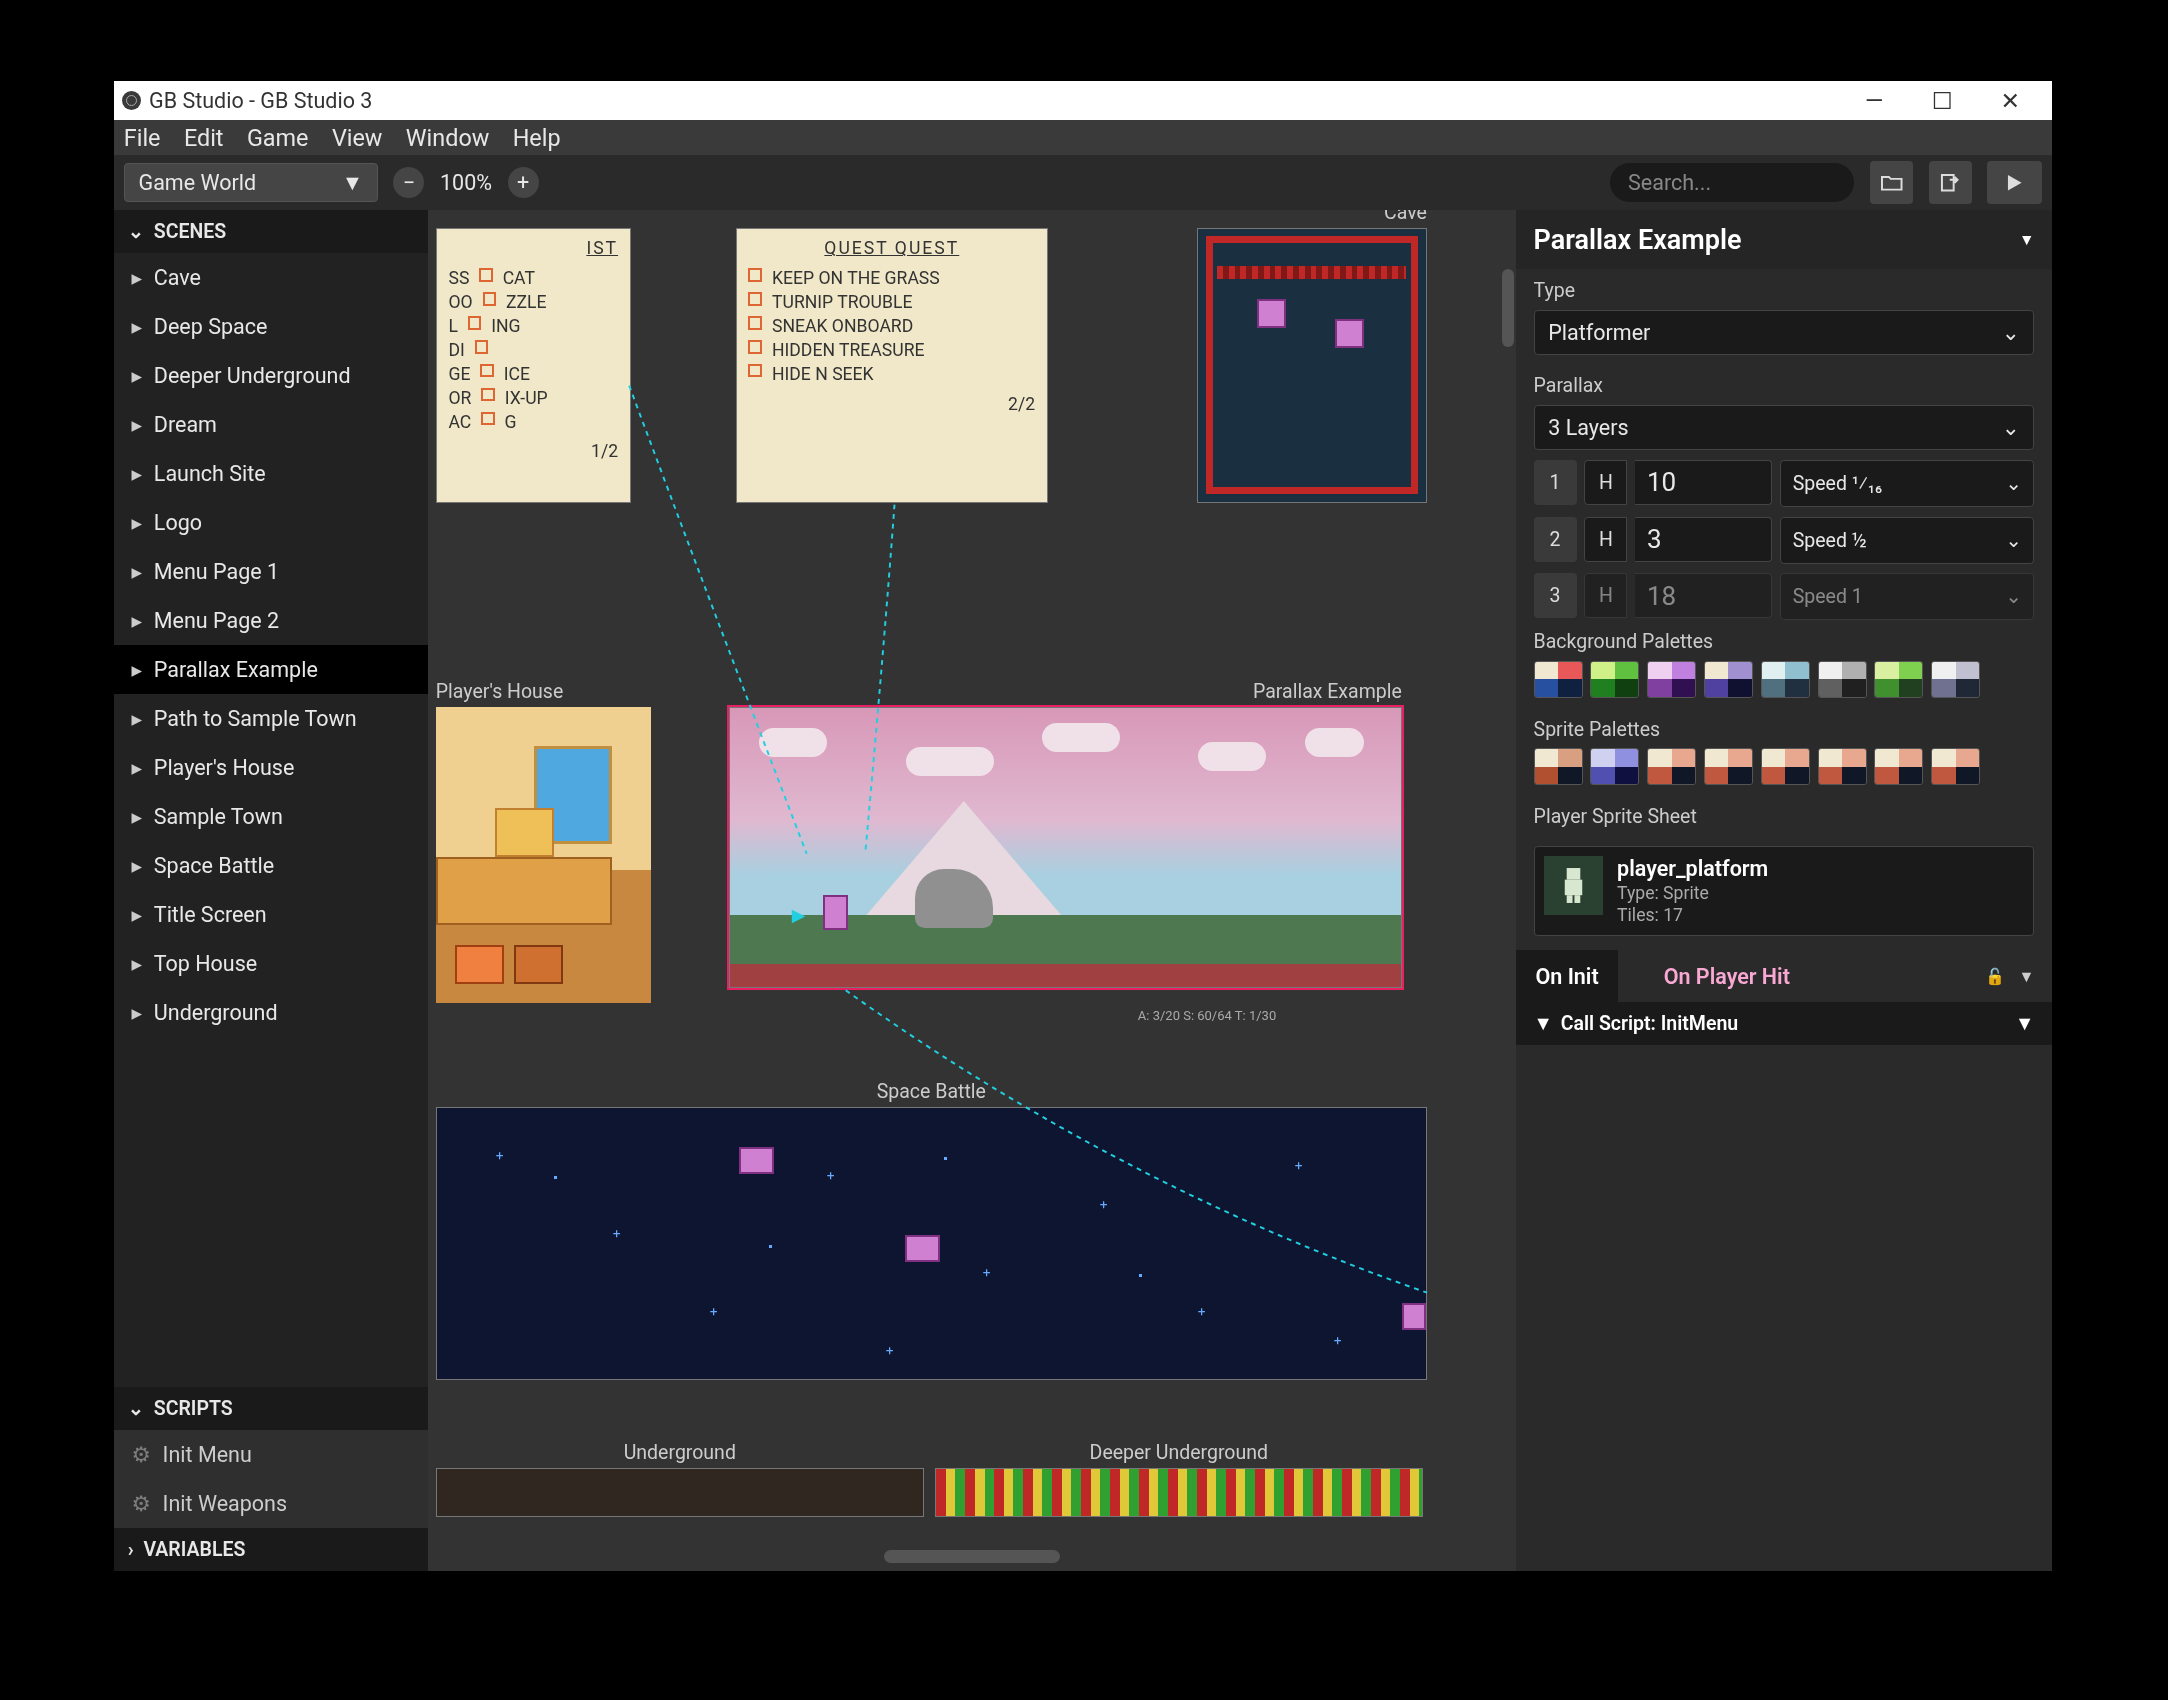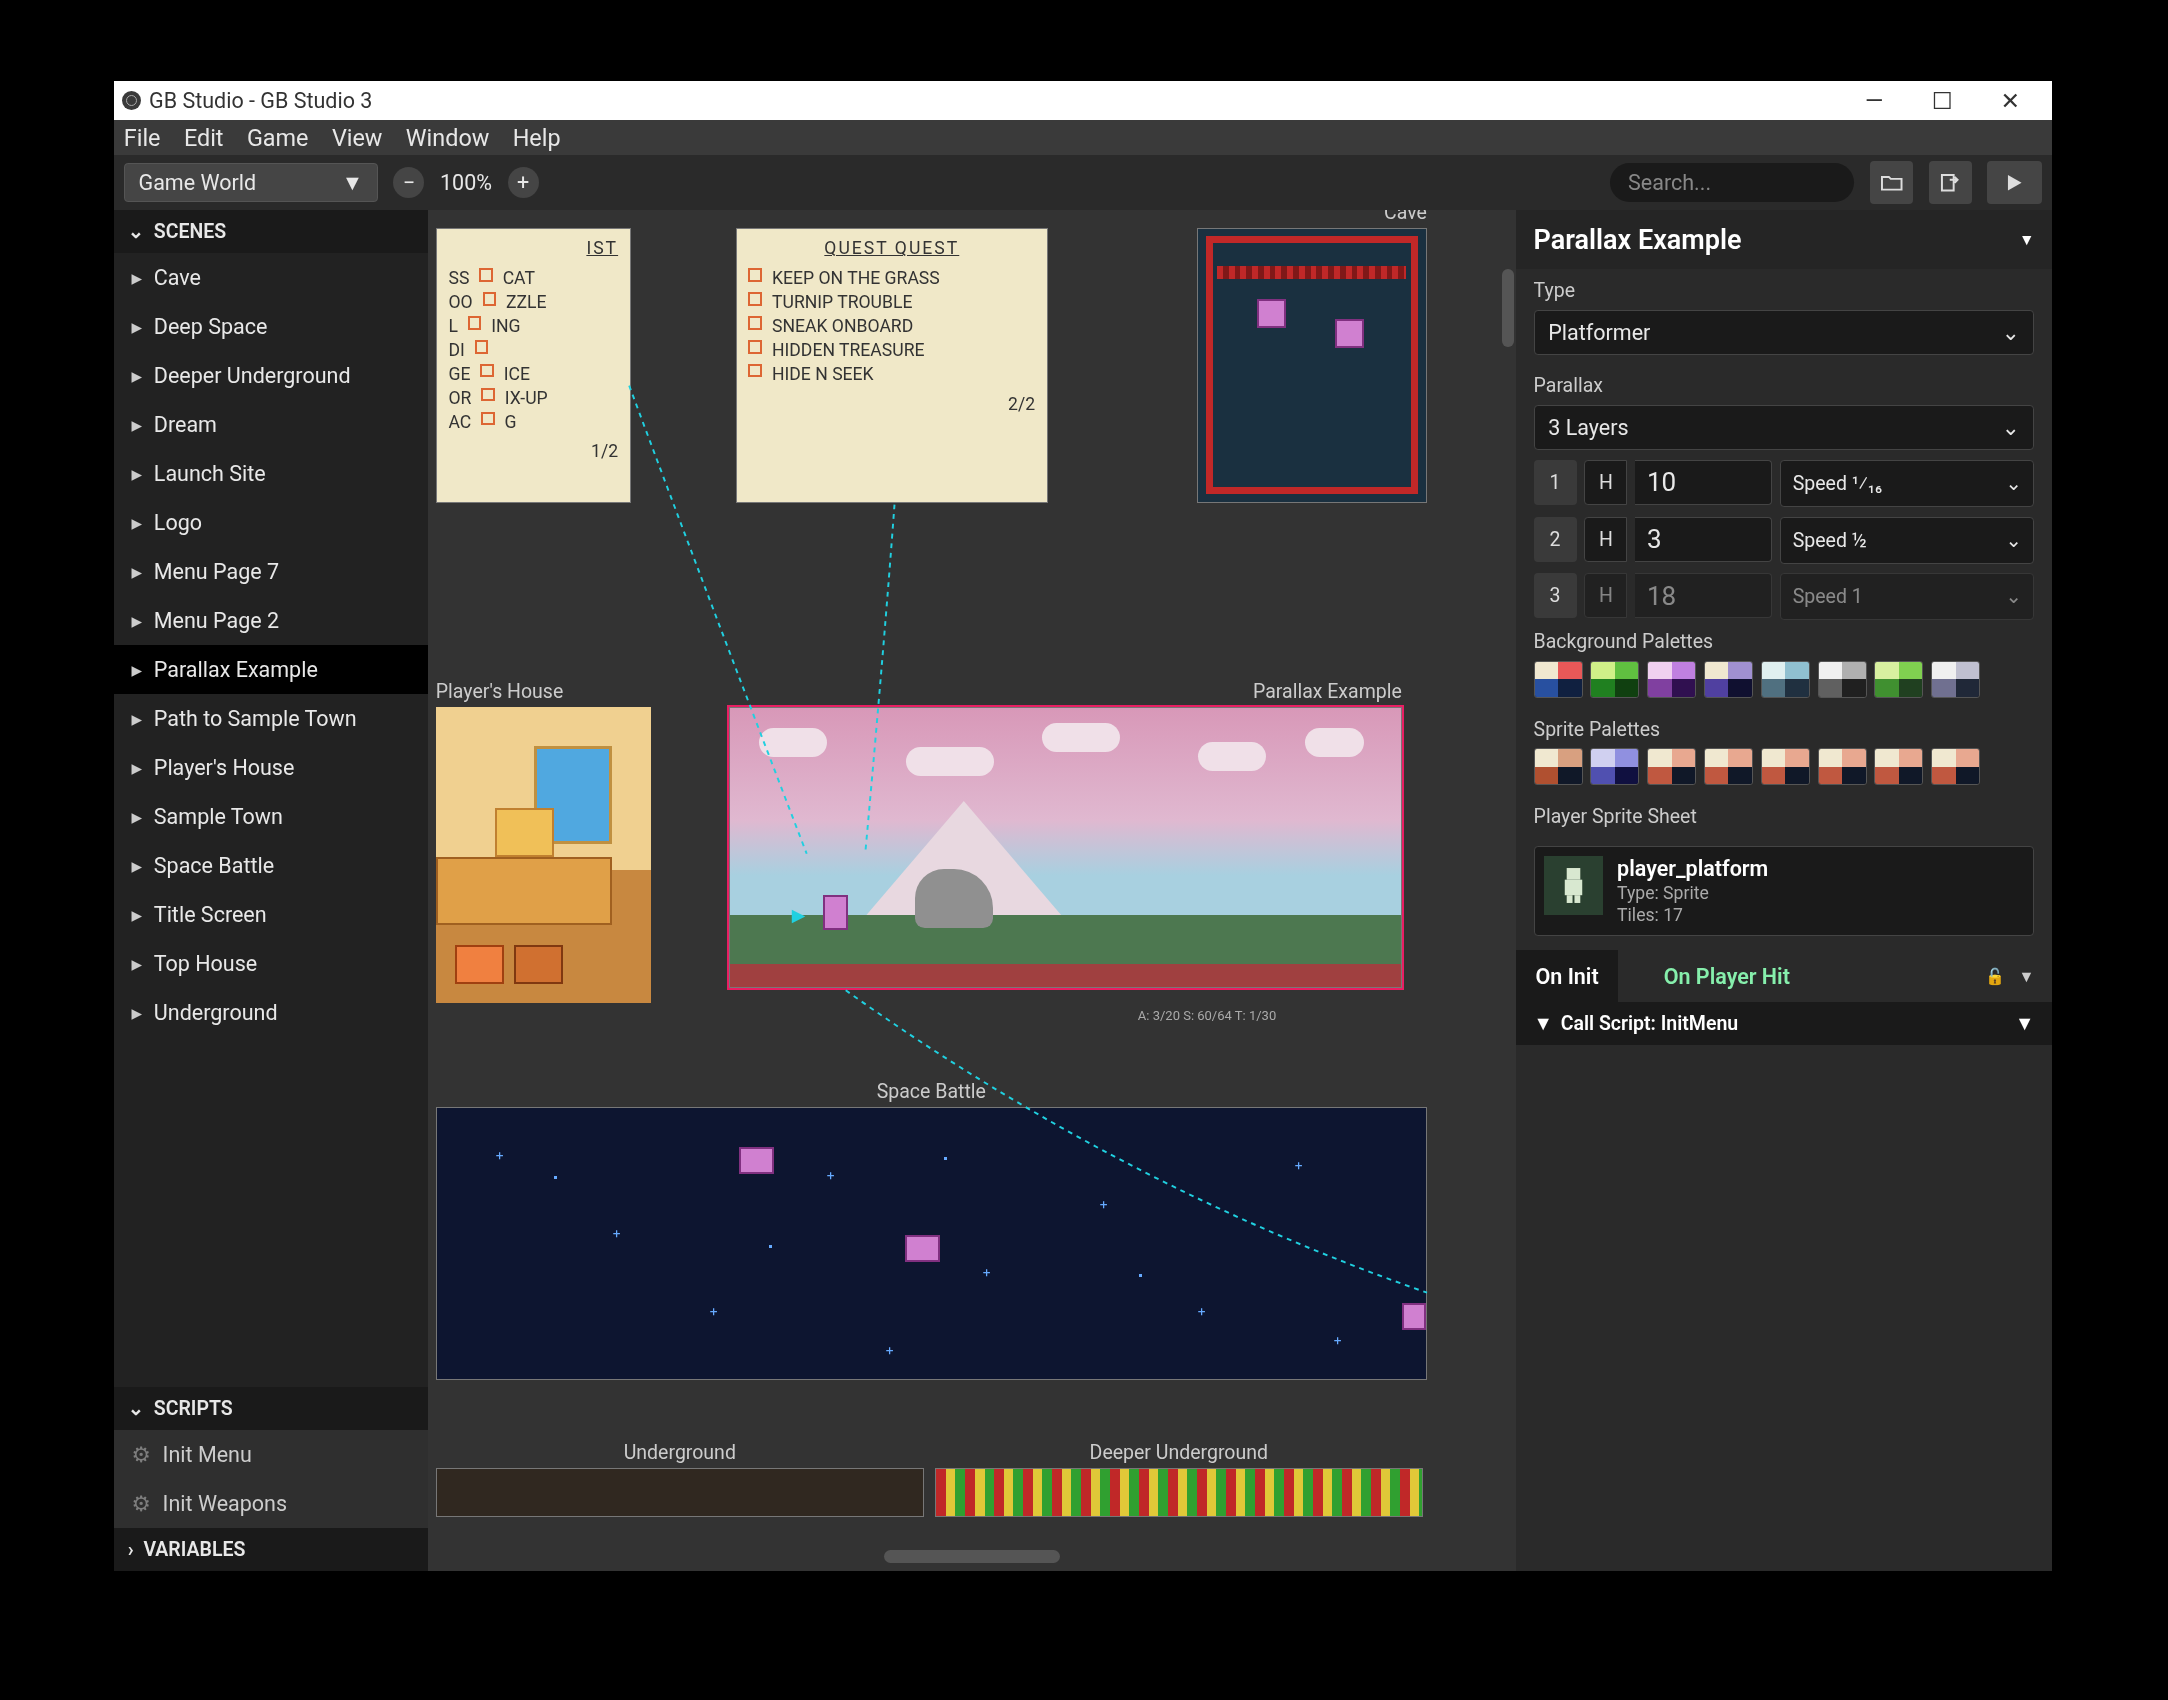--- a/index.html
+++ b/index.html
@@ -84,21 +84,21 @@
 
 .palettes{padding:9.8px 17.6px;}
 .pal-row{display:flex;gap:7.8px;flex-wrap:wrap;}
 .pal{width:49px;height:37px;border:1px solid #555;border-radius:2.9px;display:grid;grid-template-columns:1fr 1fr;grid-template-rows:1fr 1fr;cursor:pointer;overflow:hidden;}
 .pal div{}
 
 .sprite-card{background:#1a1a1a;border:1px solid #444;border-radius:3.9px;padding:9.8px;display:flex;gap:13.7px;margin:0 17.6px;}
 .sprite-thumb{width:59px;height:59px;background:#2a4030;display:flex;align-items:center;justify-content:center;font-size:33px;}
 
 .tabs{display:flex;background:#2a2a2a;margin-top:13.7px;gap:26px;}
-.tab{padding:13.7px 19.5px;color:#86efac;font-size:21.5px;cursor:pointer;font-weight:600;}
+.tab{padding:13.7px 19.5px;color:#f9a8d4;font-size:21.5px;cursor:pointer;font-weight:600;}
 .tab.active{background:#1a1a1a;color:#fff;}
 .tab-icons{margin-left:auto;display:flex;align-items:center;gap:13.7px;padding-right:17.6px;color:#ccc;}
 .script-bar{background:#1a1a1a;height:43px;display:flex;align-items:center;padding:0 17.6px;color:#fff;font-size:19.5px;font-weight:600;}
 
 .stats{position:absolute;color:#aaa;font-size:13px;}
 .hscroll{position:absolute;bottom:7.8px;left:50%;transform:translateX(-50%);width:176px;height:13.7px;background:#555;border-radius:6.8px;}
 .vscroll{position:absolute;right:2px;top:59px;width:11.7px;height:78px;background:#555;border-radius:5.9px;}
 
 svg{overflow:visible;}
 .conn{position:absolute;pointer-events:none;}
@@ -203,21 +203,21 @@
           <div class="scene-item">
             <span class="tri">▶</span>
             <span>Launch Site</span>
           </div>
           <div class="scene-item">
             <span class="tri">▶</span>
             <span>Logo</span>
           </div>
           <div class="scene-item">
             <span class="tri">▶</span>
-            <span>Menu Page 7</span>
+            <span>Menu Page 1</span>
           </div>
           <div class="scene-item">
             <span class="tri">▶</span>
             <span>Menu Page 2</span>
           </div>
           <div class="scene-item selected">
             <span class="tri">▶</span>
             <span>Parallax Example</span>
           </div>
           <div class="scene-item">

